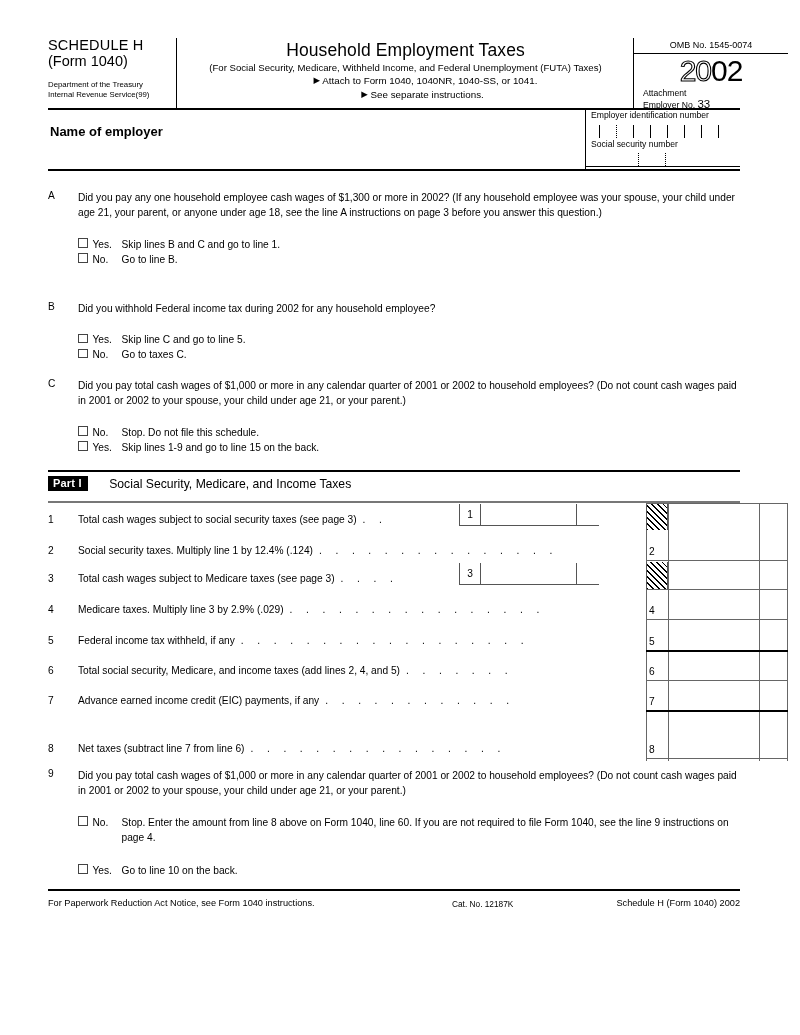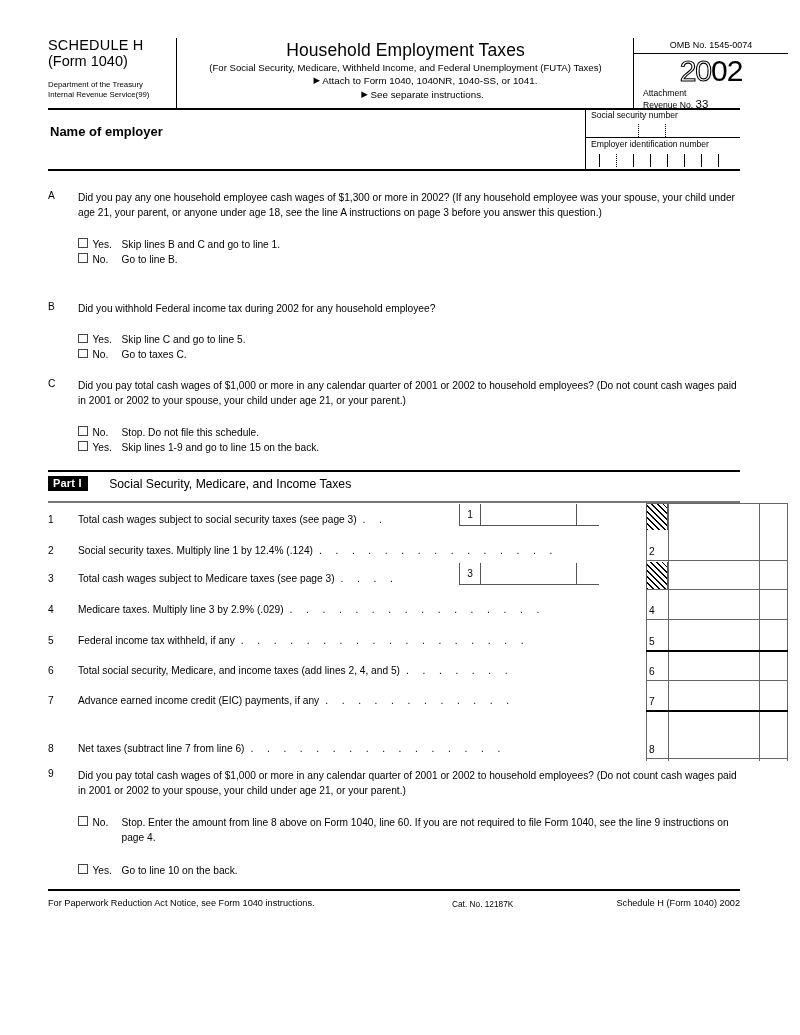--- a/index.html
+++ b/index.html
@@ -420,52 +420,52 @@
 
       <div class="hdr-vrule-2"></div>
 
       <div class="hdr-right">
         <div class="omb">OMB No. 1545-0074</div>
         <div class="yearwrap">
           <div class="year"><span class="hollow">20</span><span>02</span></div>
         </div>
         <div class="attachseq">
           <span>Attachment</span><br>
-          <span>Revenue No.</span>
+          <span>Employer No.</span>
           <span class="num">33</span>
         </div>
       </div>
     </div>
   </div>
 
   <div class="rule-hdr"></div>
   <div class="nameemp">Name of employer</div>
   <div class="ssn-vrule"></div>
 
   <div class="ssn-block">
-    <div class="ssn-cell">
-      <span class="lbl">Social security number</span>
-      <div class="tickrow">
-        <span class="tick dotted" style="left:53px"></span>
-        <span class="tick dotted" style="left:80px"></span>
-      </div>
-    </div>
     <div class="ssn-cell ein-cell">
       <span class="lbl">Employer  identification  number</span>
       <div class="tickrow">
         <span class="tick" style="left:14px"></span>
         <span class="tick dotted" style="left:31px"></span>
         <span class="tick" style="left:48px"></span>
         <span class="tick" style="left:65px"></span>
         <span class="tick" style="left:82px"></span>
         <span class="tick" style="left:99px"></span>
         <span class="tick" style="left:116px"></span>
         <span class="tick" style="left:133px"></span>
       </div>
     </div>
+    <div class="ssn-cell">
+      <span class="lbl">Social security number</span>
+      <div class="tickrow">
+        <span class="tick dotted" style="left:53px"></span>
+        <span class="tick dotted" style="left:80px"></span>
+      </div>
+    </div>
   </div>
 
   <div class="rule-hdr-bottom"></div>
 
   <div class="qblock" style="left:48px; top:190px; width:692px;">
     <div class="qrow">
       <span class="qletter">A</span>
       <div class="qtext">Did you pay any one household employee cash wages of $1,300 or more in 2002? (If any household employee was your spouse, your child under age 21, your parent, or anyone under age 18, see the line A instructions on page 3 before you answer this question.)</div>
     </div>
     <div style="height:16px"></div>

